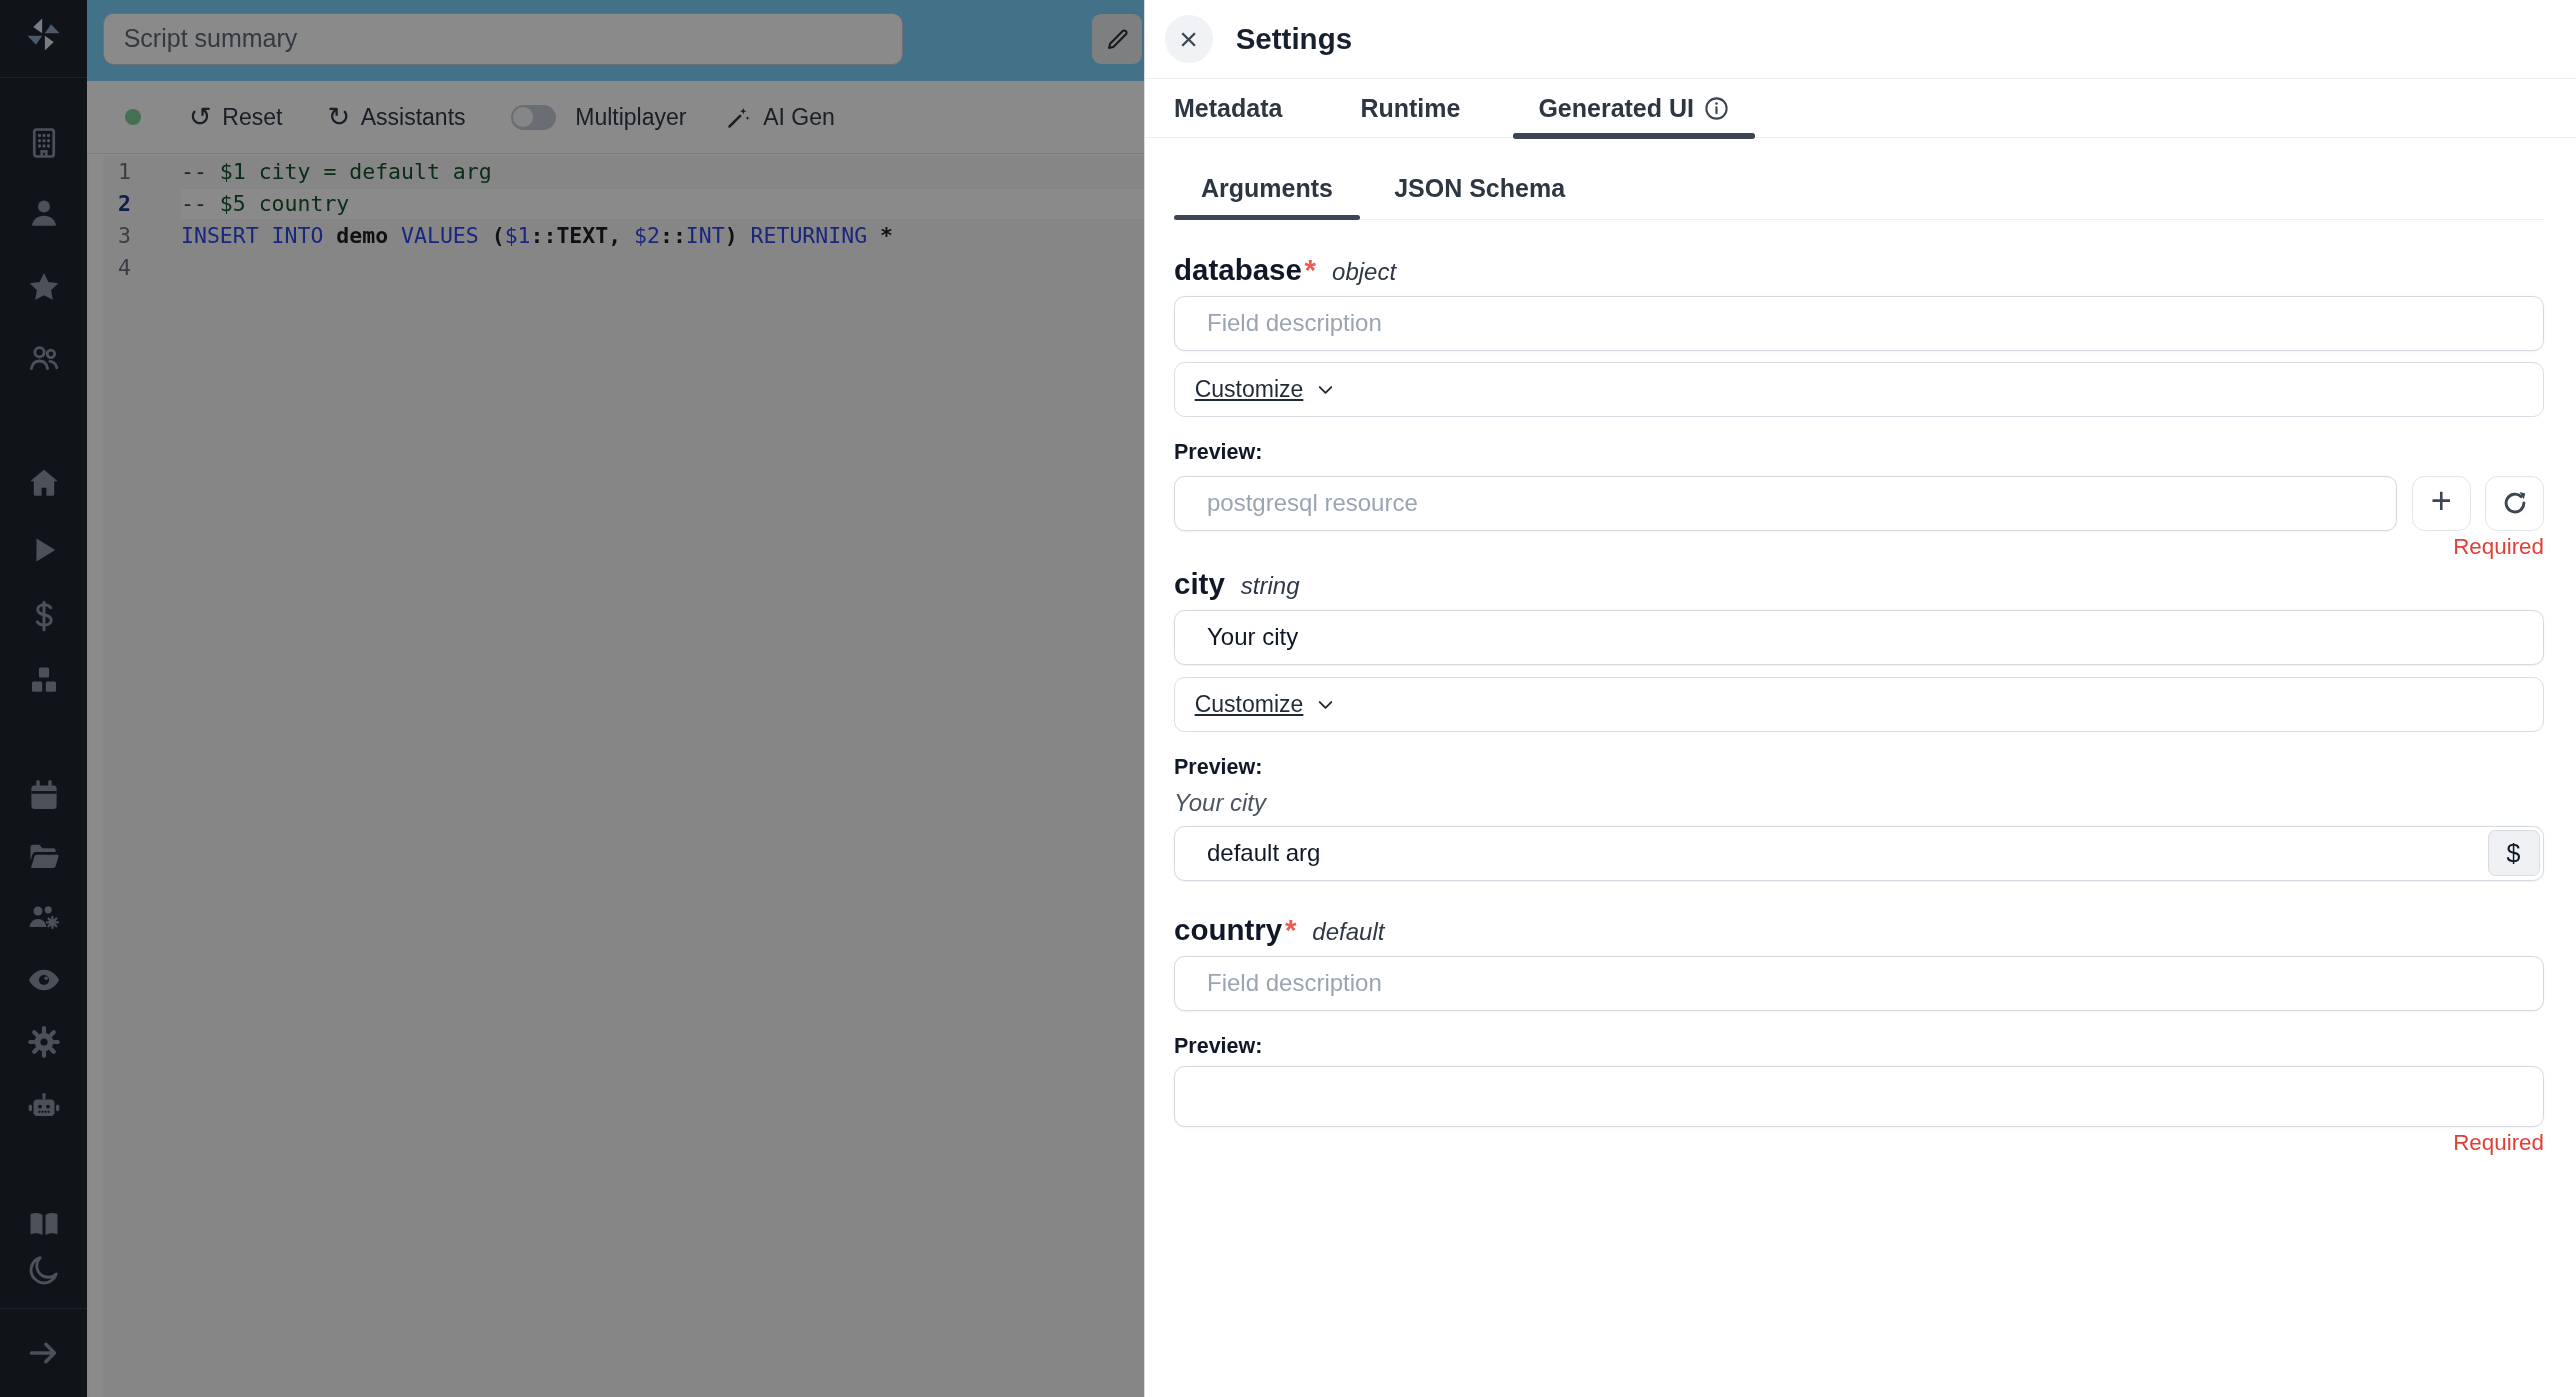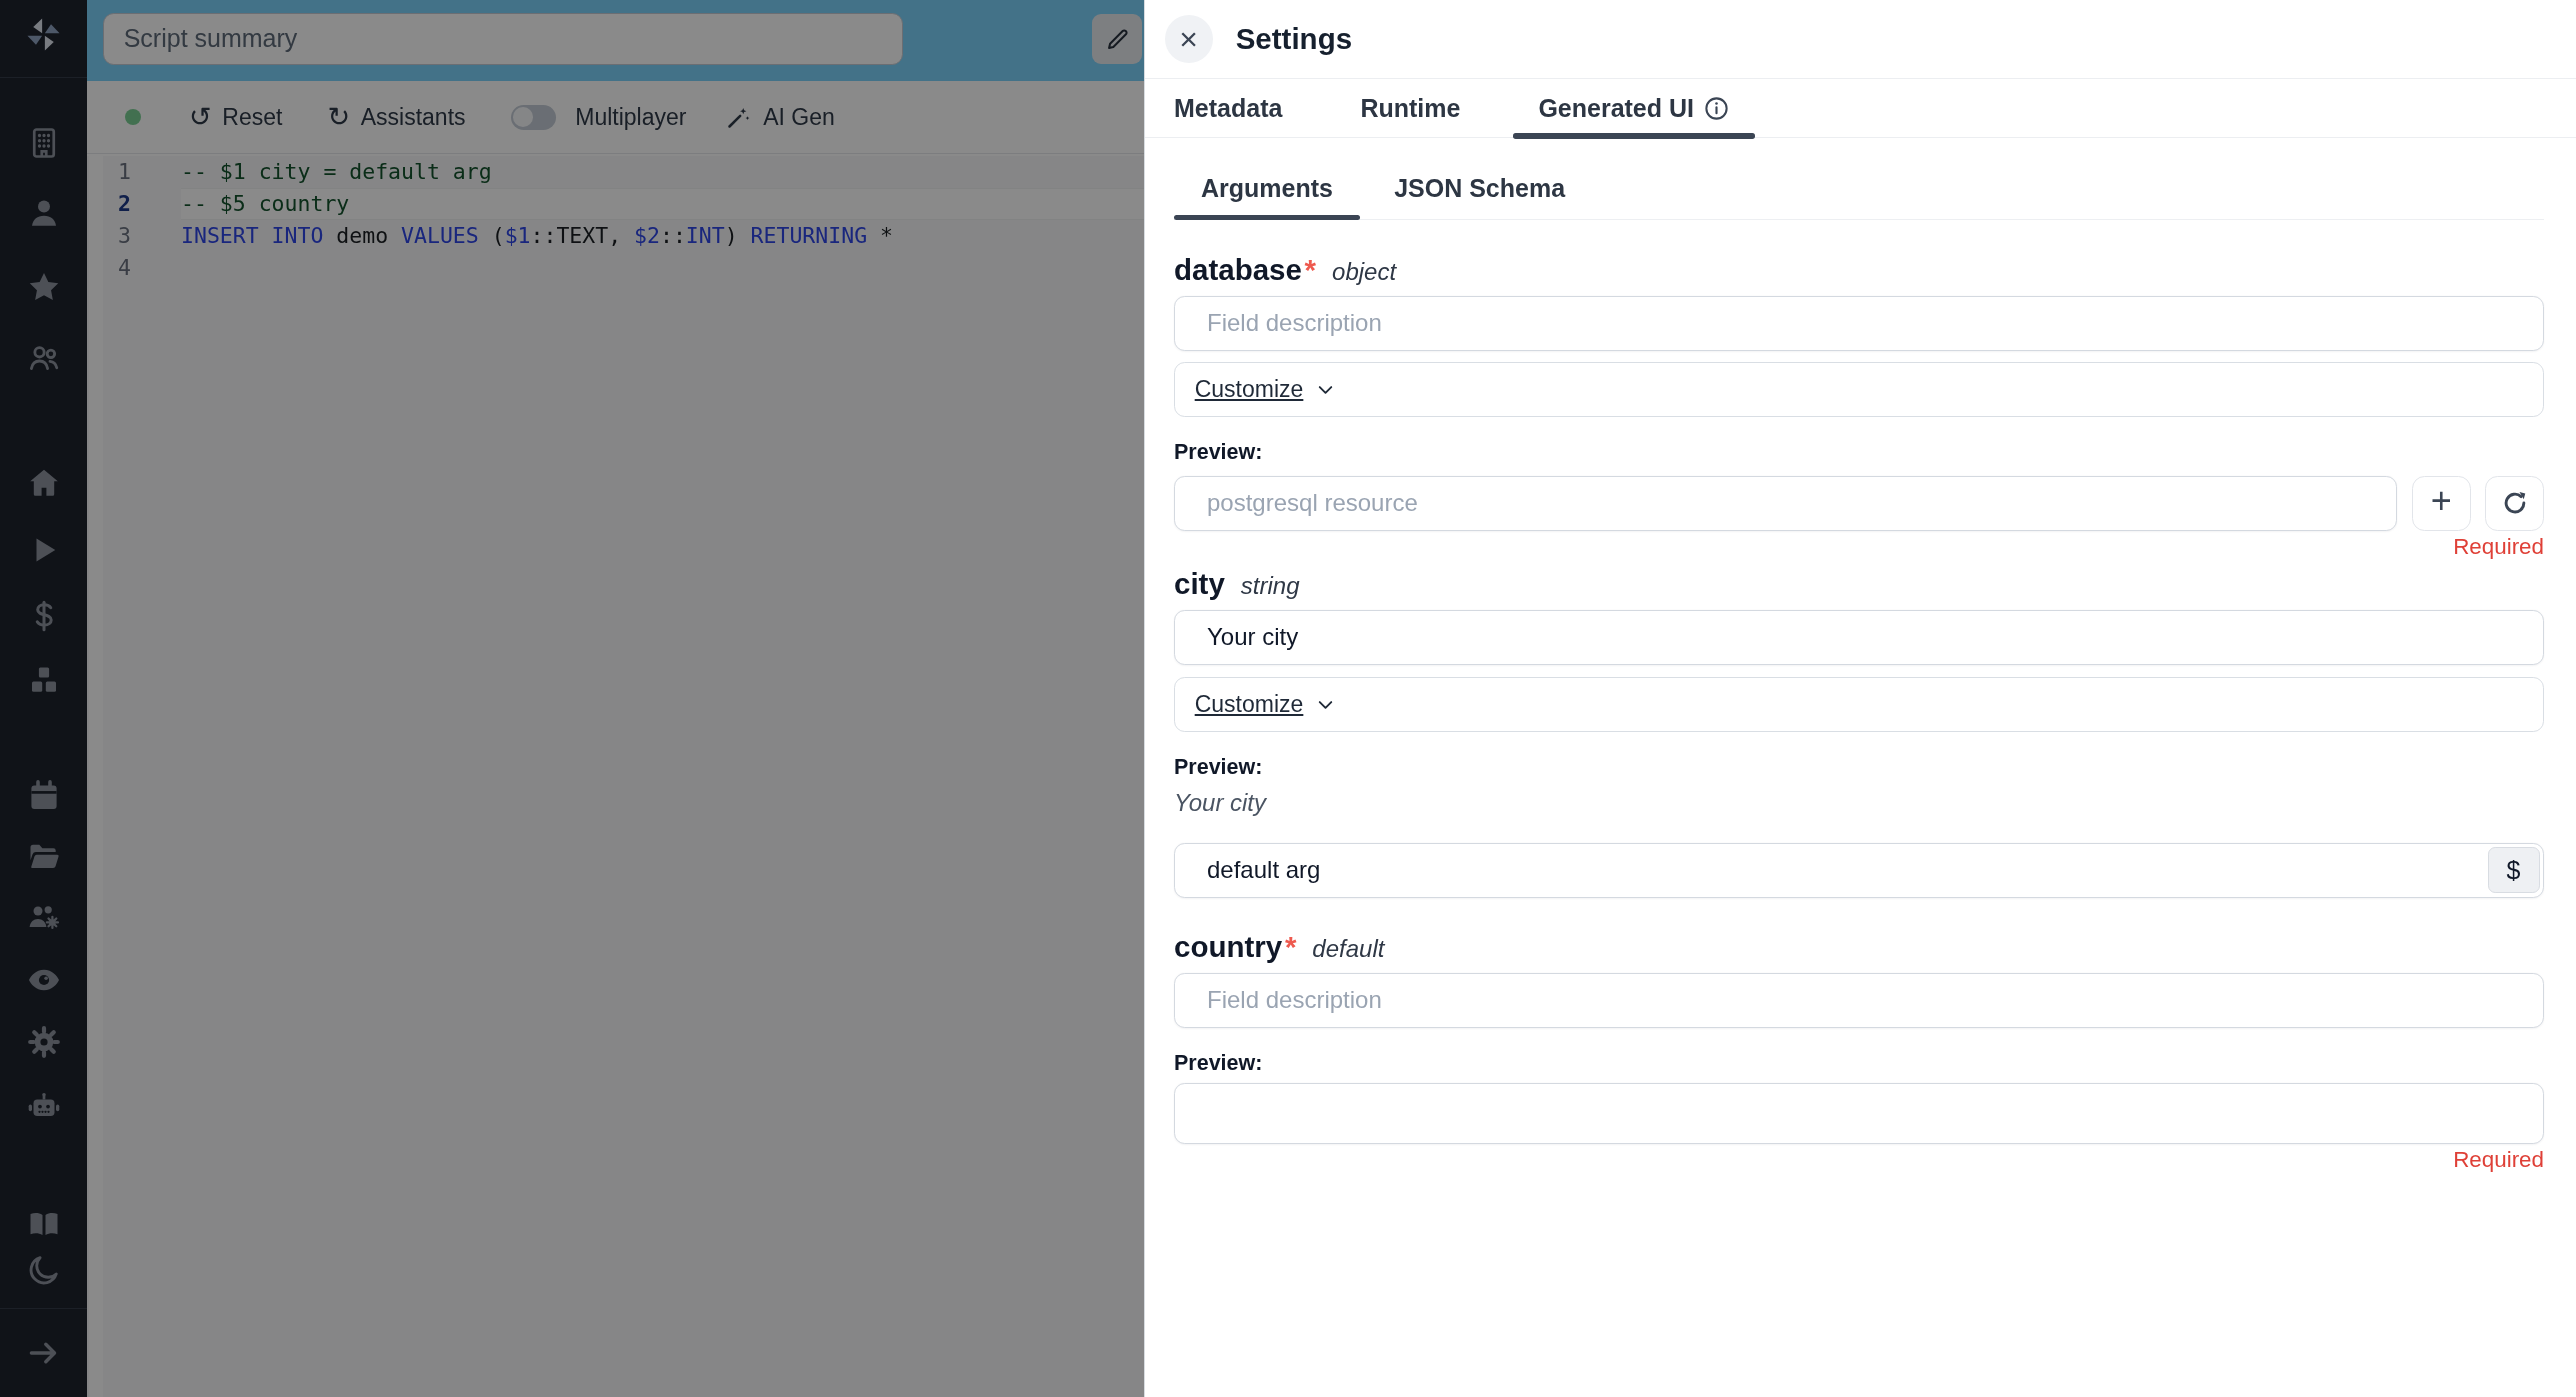--- a/index.html
+++ b/index.html
@@ -36,21 +36,21 @@
   
   #editor{position:absolute;left:0;top:156px;width:100%;height:1241px;background:#f7f8f9;font-family:"DejaVu Sans Mono",monospace;}
   #editor .left-strip{position:absolute;left:1.8px;top:0;width:14.3px;height:100%;background:#ffffff;}
   .cl{display:flex;height:32px;line-height:32px;font-size:21.5px;}
   .cl .ln{flex:none;width:44px;text-align:right;color:#6b7280;}
   .cl .lt{flex:1;margin-left:50px;white-space:pre;color:#1b1f23;}
   .cl.active .ln{color:#1e3a8a;font-weight:700;}
   .cl.active .lt{background:#ffffff;border-top:1.8px solid #f1f2f3;border-bottom:1.8px solid #f1f2f3;line-height:29px;}
   .tok-comment{color:#14532d;}
   .tok-keyword{color:#2f46e8;}
-  .tok-plain{color:#1b1f23;}
+  .tok-plain{color:#1b1f23;font-weight:bold;}
 
   
   #dim-overlay{position:absolute;left:0;top:0;width:1144px;height:1397px;background:rgba(0,0,0,0.46);z-index:40;}
 
   
   #panel{position:absolute;left:1144px;top:0;width:1432px;height:1397px;background:#ffffff;z-index:60;border-left:0.9px solid #d8dce0;overflow:hidden;}
   #panel-header{height:79px;border-bottom:1.8px solid #eceef1;display:flex;align-items:center;padding-left:19.7px;}
   #close-btn{width:48px;height:48px;border:none;border-radius:50%;background:#f0f2f5;color:#3b4554;font-size:32px;line-height:1;display:flex;align-items:center;justify-content:center;margin-right:23px;cursor:pointer;font-family:"Liberation Sans",sans-serif;}
   #panel-title{font-size:29.5px;font-weight:700;color:#16202e;}
 
@@ -85,21 +85,21 @@
   .preview-label{margin-top:23px;font-size:21.5px;font-weight:700;color:#101828;}
   .preview-row{margin-top:10.7px;display:flex;gap:14.3px;align-items:stretch;}
   .preview-row .inp{flex:1;margin:0;width:auto;}
   .sq-btn{flex:none;width:59px;height:55px;border:1.8px solid #e2e5ea;border-radius:12.5px;background:#fff;display:flex;align-items:center;justify-content:center;color:#3b4554;cursor:pointer;}
   .sq-btn .plus-glyph{font-size:36px;font-weight:400;line-height:1;margin-top:-3.6px;}
   .sq-btn svg{width:30px;height:30px;}
 
   .required-text{margin-top:3px;text-align:right;font-size:22.4px;color:#df4037;}
   .preview-desc{margin-top:9px;font-style:italic;font-size:24px;color:#4b5563;}
 
-  .input-dollar{position:relative;margin-top:26px;}
+  .input-dollar{position:relative;margin-top:9px;}
   .input-dollar .inp{padding-right:77px;}
   .dollar-btn{position:absolute;right:4.5px;top:4.5px;bottom:4.5px;width:52px;border:1.8px solid #d8dce2;border-radius:7.2px;background:#eef0f3;font-size:25px;color:#101828;display:flex;align-items:center;justify-content:center;cursor:pointer;font-family:"Liberation Sans",sans-serif;}
   .inp.tall{height:61px;}
 </style>
 </head>
 <body>
 
 <div id="stage">
 
   <aside id="sidebar">

